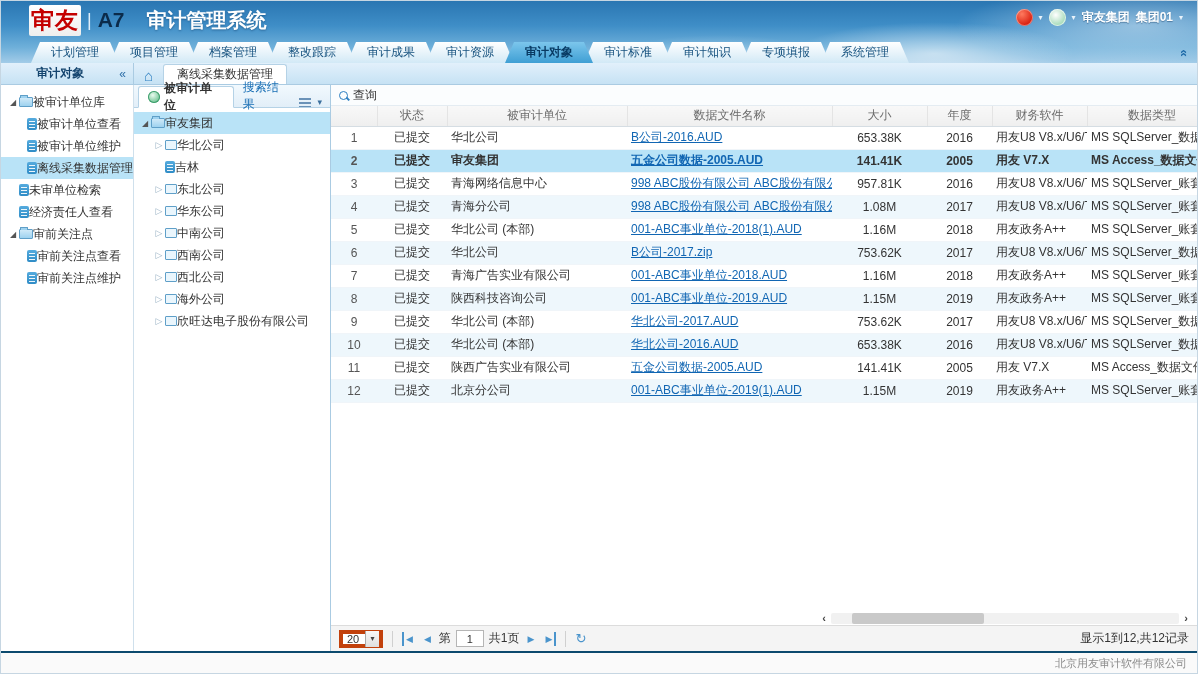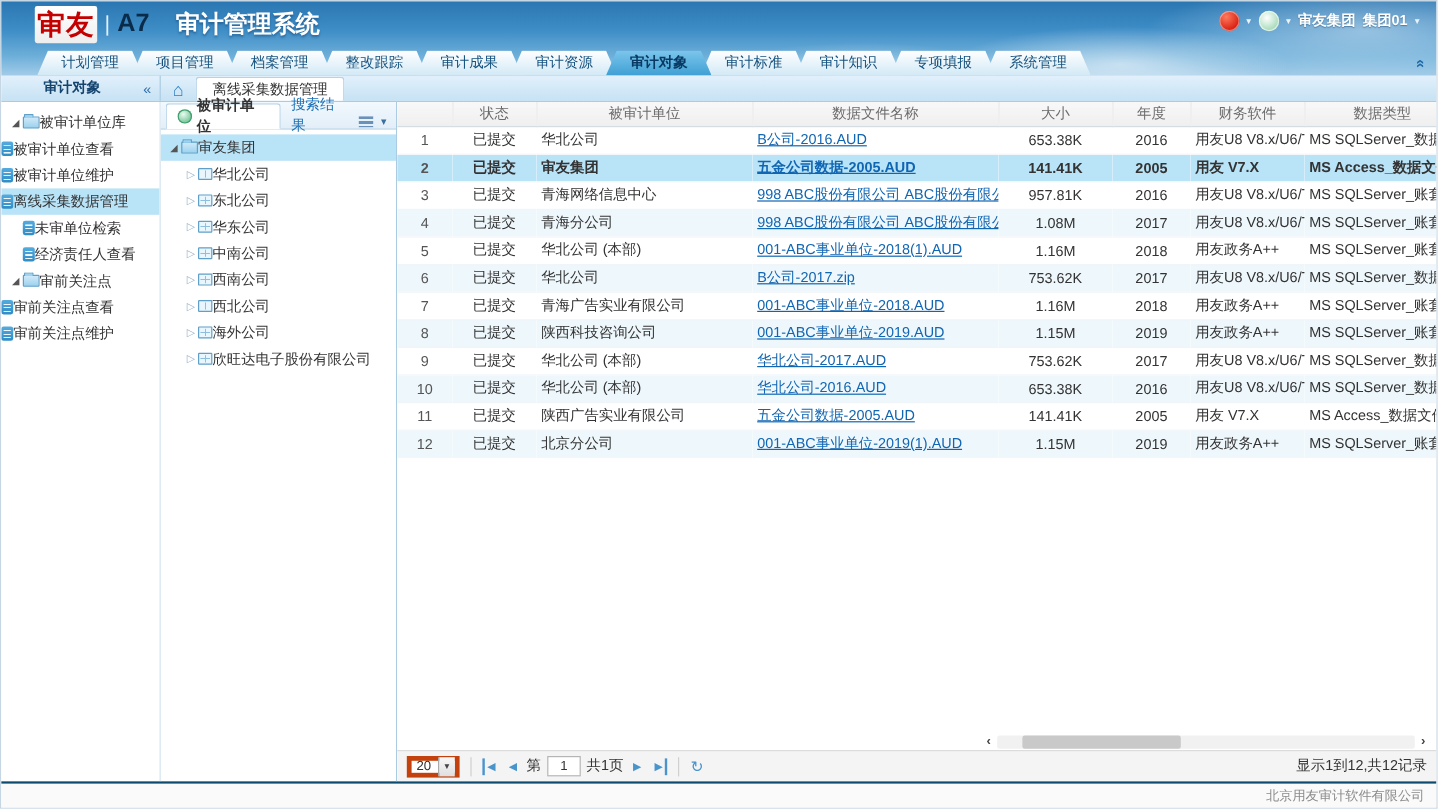--- a/index.html
+++ b/index.html
@@ -53,21 +53,21 @@
   .sidenav { width:133px; background:#fff; border-right:1px solid #cfe0ec; padding-top:6px; overflow:hidden; }
   .orgpanel { width:197px; background:#fff; border-right:1px solid #aacbe2; display:flex; flex-direction:column; }
   .main { flex:1; background:#fff; display:flex; flex-direction:column; overflow:hidden; }
 
   
   .titem { height:22px; display:flex; align-items:center; font-size:12px; color:#333; cursor:pointer; white-space:nowrap; overflow:hidden; }
   .titem .lbl { }
   .titem.sel { background:#b9e3f7; }
   .arr { width:12px; text-align:center; font-size:8px; color:#555; flex:none; }
   .arr.col { color:#9ab2c4; font-size:9px; }
-  .ind1 { padding-left:6px; } .ind2 { }
+  .ind1 { padding-left:6px; } .ind2 { padding-left:26px; }
   .oind1 { padding-left:5px; } .oind2 { padding-left:19px; }
 
   .icon-folder { flex:none; width:14px; height:10px; background:linear-gradient(#cfe9f8,#9ed2ef); border:1px solid #5f9fc8; border-radius:1px; position:relative; }
   .icon-folder::before { content:""; position:absolute; top:-3px; left:0; width:6px; height:2px; background:#9ed2ef; border:1px solid #5f9fc8; border-bottom:none; border-radius:1px 1px 0 0; }
   .icon-doc { flex:none; width:10px; height:12px; background:linear-gradient(#55abde,#2f8cc6); border-radius:2px; position:relative; }
   .icon-doc::after { content:""; position:absolute; left:2px; right:2px; top:3px; height:7px;
     background:repeating-linear-gradient(180deg, rgba(255,255,255,.9) 0 1px, rgba(255,255,255,0) 1px 3px); }
   .icon-org { flex:none; width:12px; height:10px; background:#eaf6fd; border:1px solid #5f9fc8; border-radius:1px; position:relative; }
   .icon-org::after { content:""; position:absolute; inset:1px;
     background:
@@ -243,20 +243,25 @@
           <span class="arr">◢</span>
           <span class="icon-folder"></span>
           <span class="lbl">审友集团</span>
         </div>
         <div class="titem oind2">
           <span class="arr col">▷</span>
           <span class="icon-org"></span>
           <span class="lbl">华北公司</span>
         </div>
         <div class="titem oind2">
+          <span class="arr"></span>
+          <span class="icon-doc"></span>
+          <span class="lbl">吉林</span>
+        </div>
+        <div class="titem oind2">
           <span class="arr col">▷</span>
           <span class="icon-org"></span>
           <span class="lbl">东北公司</span>
         </div>
         <div class="titem oind2">
           <span class="arr col">▷</span>
           <span class="icon-org"></span>
           <span class="lbl">华东公司</span>
         </div>
         <div class="titem oind2">
@@ -281,20 +286,24 @@
         </div>
         <div class="titem oind2">
           <span class="arr col">▷</span>
           <span class="icon-org"></span>
           <span class="lbl">欣旺达电子股份有限公司</span>
         </div>
       </div>
     </div>
 
     <div class="main">
+      <div class="querybar">
+        <span class="icon-search"></span>
+        <span>查询</span>
+      </div>
 
       <div class="tablewrap">
         <table>
           <colgroup>
             <col style="width:46px">
               <col style="width:70px">
               <col style="width:180px">
               <col style="width:205px">
             <col style="width:95px">
               <col style="width:65px">

